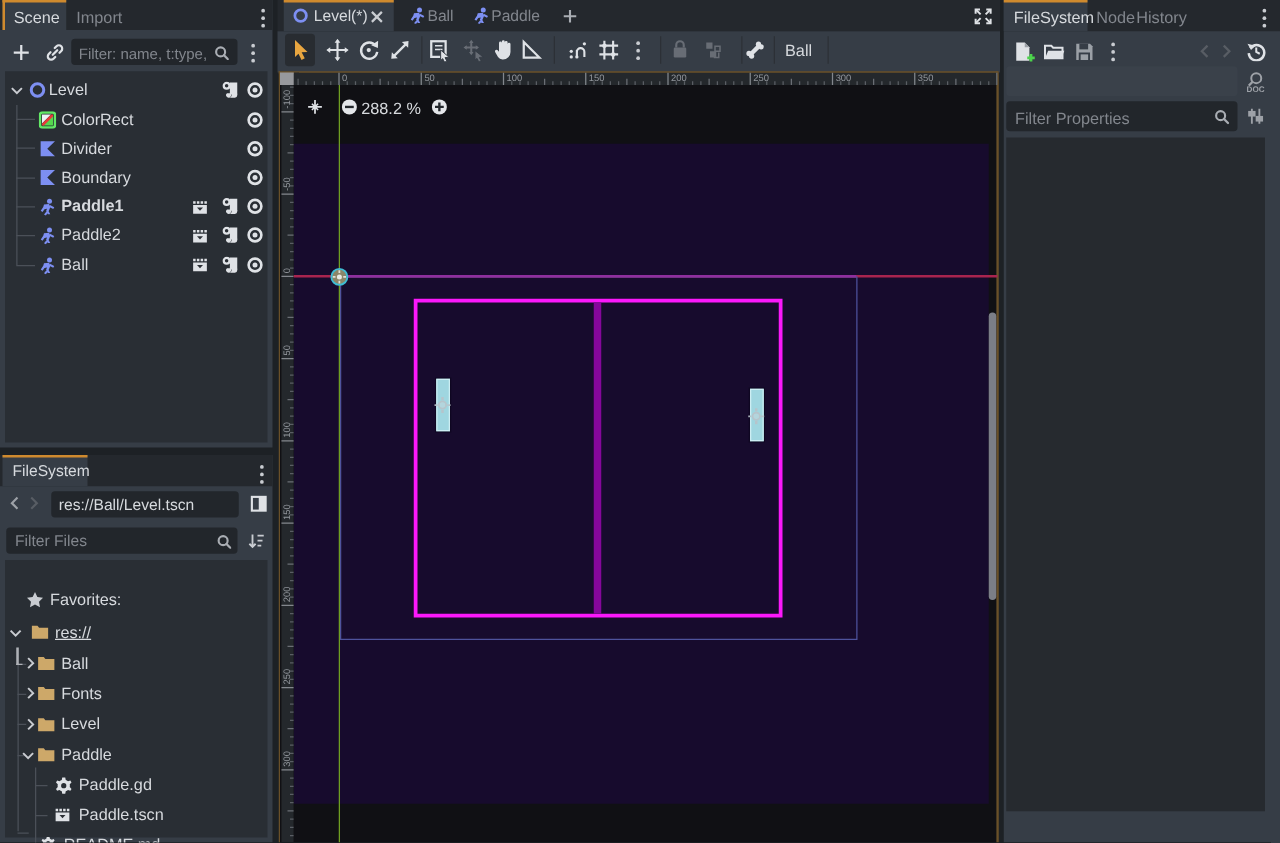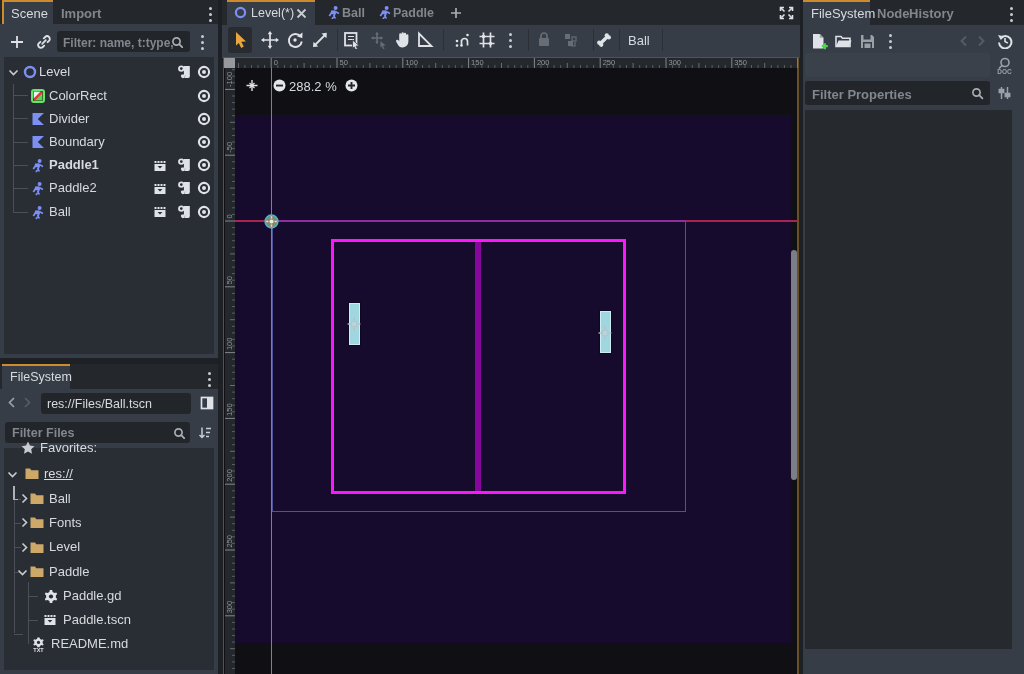--- a/index.html
+++ b/index.html
@@ -1,21 +1,21 @@
 <!DOCTYPE html>
 <html><head>
 <meta charset="utf-8">
 <style>
   * { margin:0; padding:0; box-sizing:border-box; }
   html,body { width:1024px; height:674px; overflow:hidden; background:#1d2125;
     font-family:"Liberation Sans", sans-serif; }
   #root { position:relative; width:1024px; height:674px; background:#1d2125; }
   .abs { position:absolute; }
   .txt { color:#d7dade; font-size:13px; white-space:nowrap; }
-  .dim { color:#82868d;font-weight:bold; }
+  .dim { color:#82868d; }
   .panel { background:#363d46; }
   .tabbar { background:#24282d; }
   .tab-active { background:#363d46; border-top:2px solid #cf8a2e; }
   .inputbox { background:#22262b; border-radius:3px; }
   .content { background:#292e34; }
   .vdots { display:flex; flex-direction:column; gap:3px; align-items:center; }
   .vdots i { width:3px; height:3px; border-radius:50%; background:#c9ccd1; display:block; }
 </style>
 </head>
 <body>
@@ -211,40 +211,40 @@
 
   <div id="fsbar" class="abs" style="left:0; top:389px; width:218px; height:60px;">
 
     <svg class="abs" style="left:7px; top:7px;" width="10" height="13">
         <path d="M7 2 L2.5 6.5 L7 11" stroke="#9da1a7" stroke-width="1.7" fill="none"></path>
       </svg>
     <svg class="abs" style="left:22px; top:7px;" width="10" height="13">
         <path d="M3 2 L7.5 6.5 L3 11" stroke="#585d64" stroke-width="1.7" fill="none"></path>
       </svg>
     <div class="abs inputbox" style="left:41px; top:4px; width:150px; height:21px;"></div>
-    <div class="abs txt" style="left:47px; top:8px; font-size:12.5px;">res://Files/Ball.tscn</div>
+    <div class="abs txt" style="left:47px; top:8px; font-size:12.5px;">res://Ball/Level.tscn</div>
     <svg class="abs" style="left:199px; top:6px;" width="16" height="16">
         <rect x="2.5" y="2.5" width="11" height="11" fill="none" stroke="#dfe2e6" stroke-width="1.7"></rect>
         <rect x="8" y="2.5" width="5.5" height="11" fill="#dfe2e6"></rect>
       </svg>
 
     <div class="abs inputbox" style="left:5px; top:33px; width:185px; height:21px;"></div>
     <div class="abs dim" style="left:12px; top:37px; font-size:12.5px;">Filter Files</div>
     <svg class="abs" style="left:173px; top:38px;" width="12" height="12">
         <use href="#i-mag"></use>
       </svg>
     <svg class="abs" style="left:198px; top:37px;" width="14" height="13">
       <g stroke="#c9ccd1" stroke-width="1.5" fill="none">
         <path d="M4 1.5 L4 11.5 M1.5 9 L4 11.5 L6.5 9"></path>
         <path d="M8 2.5 L13 2.5 M8 6.5 L12 6.5 M8 10.5 L11 10.5"></path>
       </g>
     </svg>
   </div>
   <div class="abs content" style="left:4px; top:448px; width:210px; height:222px;"></div>
-  <div id="fstree" class="abs" style="left:0; top:436px; width:218px; height:166px;">
+  <div id="fstree" class="abs" style="left:0; top:468px; width:218px; height:166px;">
 
     <div class="abs" style="left:14px; top:50px; width:1px; height:147px; background:#4b5058;"></div>
     <div class="abs" style="left:14px; top:62.6px; width:7px; height:1px; background:#4b5058;"></div>
     <div class="abs" style="left:14px; top:86.5px; width:7px; height:1px; background:#4b5058;"></div>
     <div class="abs" style="left:14px; top:111px; width:7px; height:1px; background:#4b5058;"></div>
     <div class="abs" style="left:14px; top:135.5px; width:7px; height:1px; background:#4b5058;"></div>
     <div class="abs" style="left:14px; top:197.6px; width:9px; height:1px; background:#4b5058;"></div>
     <div class="abs" style="left:28px; top:146px; width:1px; height:62px; background:#4b5058;"></div>
     <div class="abs" style="left:28px; top:159.8px; width:10px; height:1px; background:#4b5058;"></div>
     <div class="abs" style="left:28px; top:184.2px; width:10px; height:1px; background:#4b5058;"></div>

